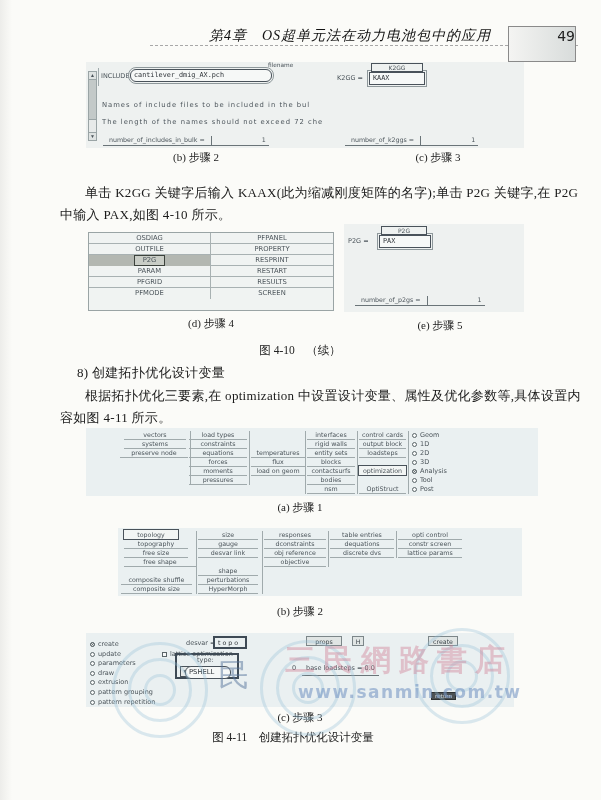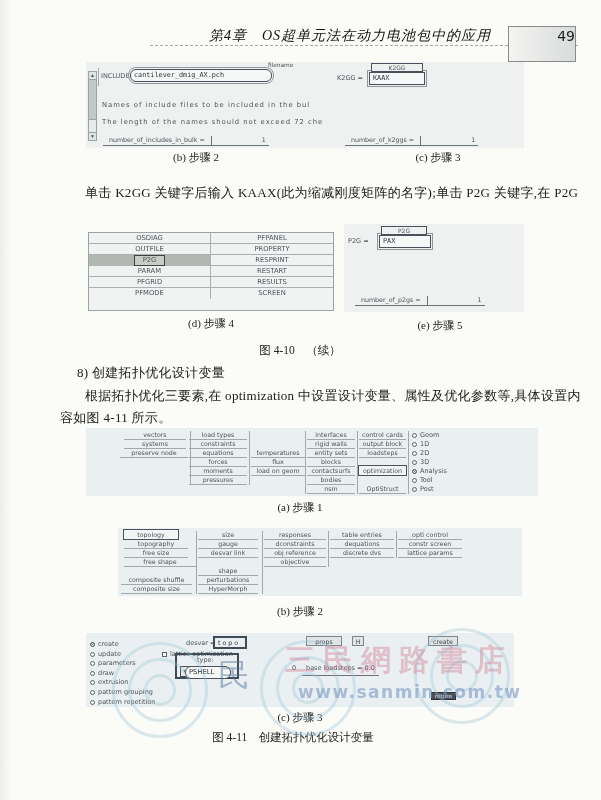--- a/index.html
+++ b/index.html
@@ -113,20 +113,21 @@
   <div class="panel" style="left:334px;top:62px;width:190px;height:86px;"></div>
   <div class="lbl" style="left:337px;top:74px;">K2GG =</div>
   <div class="ibox obox" style="left:369px;top:72px;width:56px;">KAAX</div>
   <div class="tbox" style="left:371px;top:63px;width:52px;height:9px;">K2GG</div>
   <div class="numfield" style="left:345px;top:136px;">
     <span class="nf-label">number_of_k2ggs =</span><span class="nf-val">1</span>
   </div>
   <div class="cap center" style="left:438px;top:150px;">(c) 步骤 3</div>
 
   <div class="txt" style="left:85px;top:184px;">单击 K2GG 关键字后输入 KAAX(此为缩减刚度矩阵的名字);单击 P2G 关键字,在 P2G</div>
+  <div class="txt" style="left:60px;top:206px;">中输入 PAX,如图 4-10 所示。</div>
 
   <div class="t4">
     <div class="t4row">
       <div class="t4cell L">OSDIAG</div>
       <div class="t4cell R">PFPANEL</div>
     </div>
     <div class="t4row">
       <div class="t4cell L">OUTFILE</div>
       <div class="t4cell R">PROPERTY</div>
     </div>

